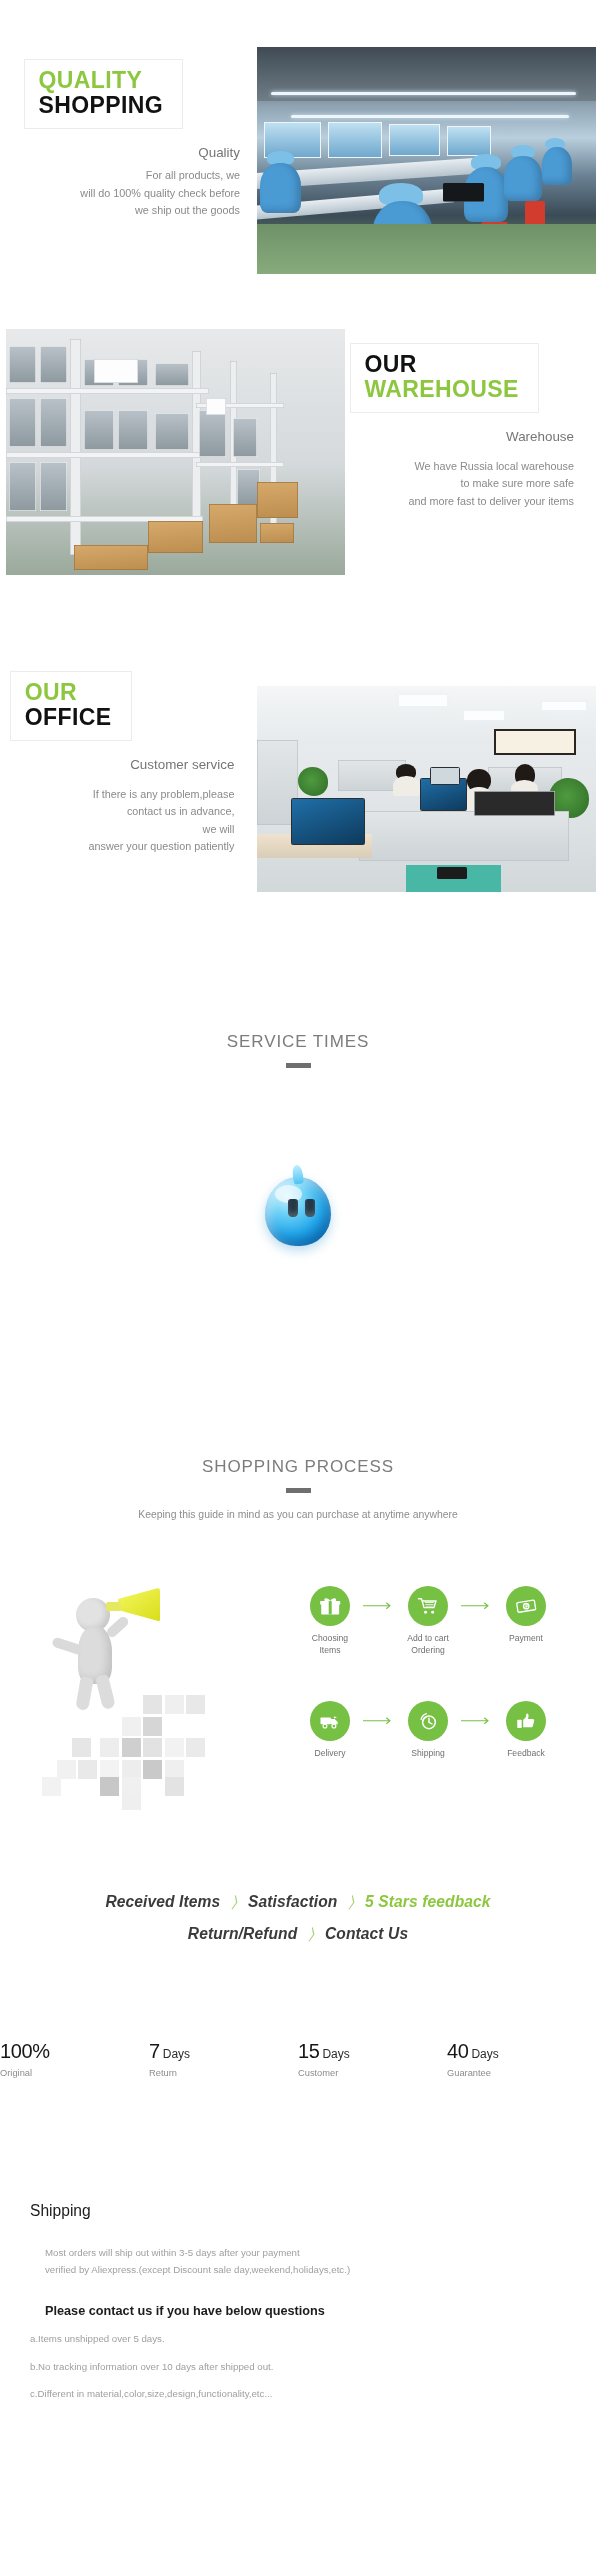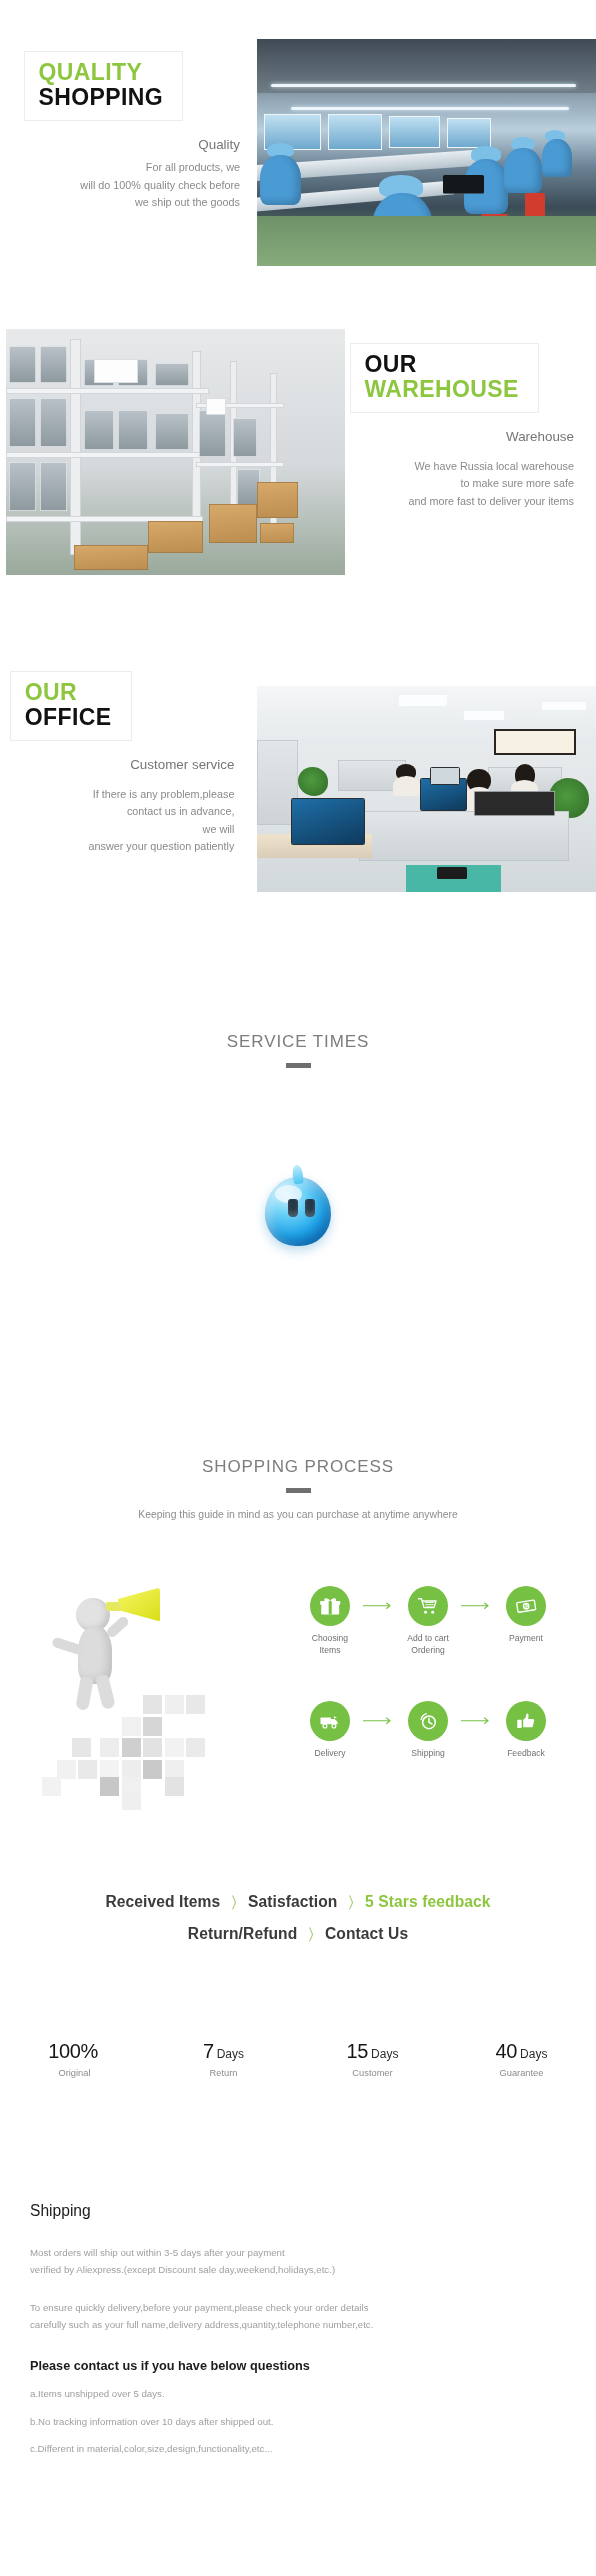--- a/index.html
+++ b/index.html
@@ -112,45 +112,45 @@
     width:40px; height:40px; border-radius:50%; background:#76c043; margin:0 auto;
     display:flex; align-items:center; justify-content:center;
   }
   .circ svg { display:block; }
   .proc-lbl { font-size:8.6px; color:#6f6f6f; margin-top:6.7px; line-height:1.38; }
   .arrowc { width:34px; height:40px; display:flex; align-items:center; justify-content:center; }
   .arrowc svg { display:block; }
 
   
   .flow { position:absolute; width:596px; text-align:center; }
-  .flow .ln { font-size:15.6px; font-weight:bold; color:#3b3b3b; letter-spacing:0.1px; white-space:nowrap; }
+  .flow .ln { font-size:15.6px; font-weight:bold; color:#3b3b3b; letter-spacing:0.1px; white-space:nowrap;font-style:italic; }
   .flow .ln2 { margin-top:14px; }
   .flow .chev { color:#a9cf78; font-weight:400; margin:0 6.7px; font-size:15.6px; }
   .flow .hl { color:#8dc63f; }
 
   
   .stats { position:absolute; width:596px; display:flex; }
-  .stat { flex:1; text-align:center; }
+  .stat { flex:1; text-align:left; }
   .stat .num { font-size:20px; color:#161616; font-weight:400; letter-spacing:-0.4px; }
   .stat .unit { font-size:12px; color:#2b2b2b; margin-left:3px; }
   .stat .cap { font-size:9.3px; color:#8c8c8c; margin-top:4.5px; }
 
   
   .ship { position:absolute; left:30px; width:537px; }
   .ship h3 { font-size:15.6px; color:#1c1c1c; font-weight:400; }
   .ship h4 { font-size:12.7px; color:#1c1c1c; font-weight:bold; }
   .ship p { font-size:9.7px; color:#a0a0a0; line-height:1.75; }
-  .mt28 { margin-top:21px; } .mt18 { margin-top:13.4px; } .mt34 { margin-top:25px; } .mt14 { margin-top:10.4px; }
+  .mt28 { margin-top:21px; } .mt18 { margin-top:13.4px; } .mt34 { margin-top:25px;margin-left:15px; } .mt14 { margin-top:10.4px; }
 </style>
 </head>
 <body>
 
 <div class="page">
 
-  <div class="banner" style="top:8px; height:298px;">
+  <div class="banner" style="top:16px; height:298px;">
     <div class="photo ph-factory" style="left:257px; top:31px; width:339px; height:227px;">
       <div class="ceil"></div>
       <div class="tube" style="left:4%; top:20%; width:90%;"></div>
       <div class="tube" style="left:10%; top:30%; width:82%;"></div>
       <div class="win" style="left:2%; top:33%; width:17%; height:16%;"></div>
       <div class="win" style="left:21%; top:33%; width:16%; height:16%;"></div>
       <div class="win" style="left:39%; top:34%; width:15%; height:14%;"></div>
       <div class="win" style="left:56%; top:35%; width:13%; height:13%;"></div>
       <div class="bench" style="left:0; top:52%; width:68%; height:7%; transform:skewY(-4deg);"></div>
       <div class="bench" style="left:0; top:66%; width:58%; height:6%; transform:skewY(-5deg);"></div>
@@ -449,22 +449,20 @@
     <div class="stat">
       <div><span class="num">40</span><span class="unit">Days</span></div>
       <div class="cap">Guarantee</div>
     </div>
   </div>
 
   <div class="ship" style="top:2202px;">
     <h3>Shipping</h3>
     <p class="mt34" style="white-space:pre-line;">Most orders will ship out within 3-5 days after your payment
 verified by Aliexpress.(except Discount sale day,weekend,holidays,etc.)</p>
-    <p class="mt28" style="white-space:pre-line;">To ensure quickly delivery,before your payment,please check your order details
-carefully such as your full name,delivery address,quantity,telephone number,etc.</p>
     <h4 class="mt34">Please contact us if you have below questions</h4>
     <p class="mt18">a.Items unshipped over 5 days.</p>
     <p class="mt14">b.No tracking information over 10 days after shipped out.</p>
     <p class="mt14">c.Different in material,color,size,design,functionality,etc...</p>
   </div>
 
 </div>
 
 
 </body></html>

